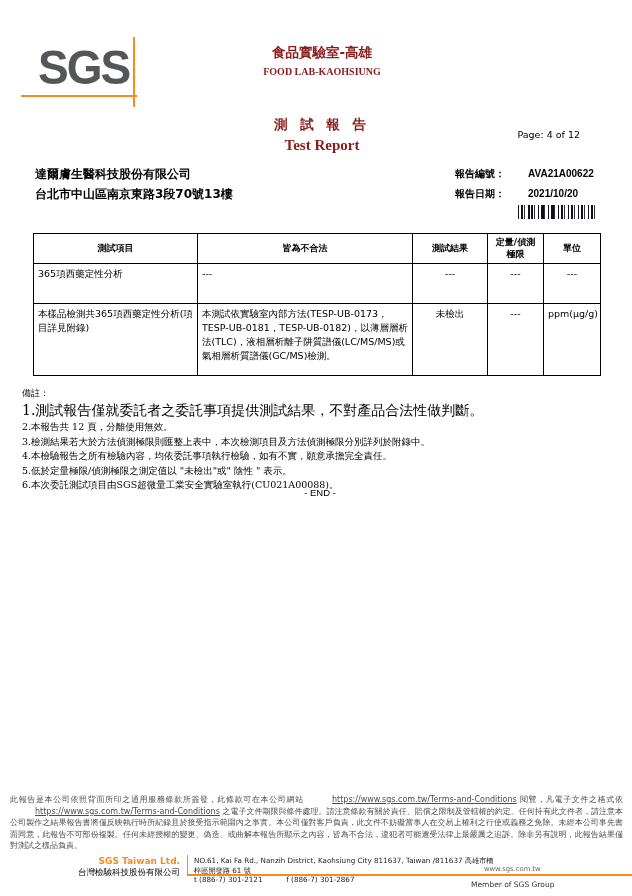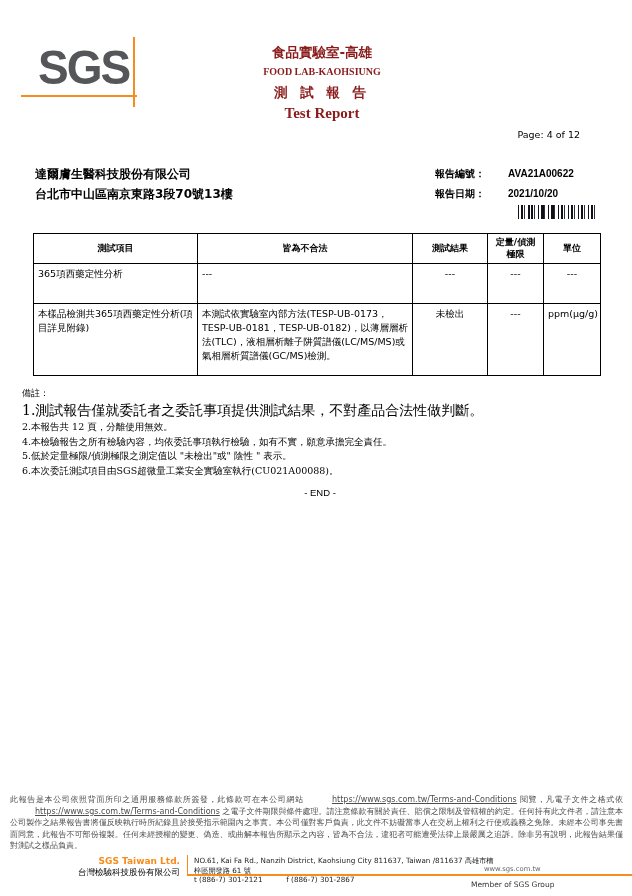--- a/index.html
+++ b/index.html
@@ -26,27 +26,27 @@
     font-weight:bold;font-size:46px;line-height:46px;
     letter-spacing:-2px;color:var(--logo-gray);
     transform:scaleY(1.05);
   }
   .logo-hline{position:absolute;left:21px;top:95px;width:116px;height:2px;background:var(--sgs-orange);}
   .logo-vline{position:absolute;left:133px;top:37px;width:2px;height:70px;background:var(--sgs-orange);}
   
   .title-block{position:absolute;left:0;top:42px;width:100%;text-align:center;padding-left:12px;color:var(--title-red);}
   .title-zh{font-size:13.5px;font-weight:bold;line-height:20px;}
   .title-en{font-family:"Liberation Serif","DejaVu Serif",serif;font-size:10px;font-weight:bold;line-height:20px;}
-  .subtitle-zh{font-size:13.5px;font-weight:bold;letter-spacing:4px;line-height:21px;}
+  .subtitle-zh{font-size:13.5px;font-weight:bold;letter-spacing:4px;line-height:21px;margin-top:32px;}
   .subtitle-en{font-family:"Liberation Serif","DejaVu Serif",serif;font-size:15px;font-weight:bold;line-height:20px;}
   
   .page-info{position:absolute;top:129px;right:52px;font-size:9.5px;}
   
   .client-block{position:absolute;left:35px;top:164px;font-weight:bold;font-size:12px;line-height:20px;}
-  .report-meta{position:absolute;left:435px;top:164px;font-size:10px;line-height:20px;}
+  .report-meta{position:absolute;left:455px;top:164px;font-size:10px;line-height:20px;}
   .meta-row{display:flex;}
   .meta-label{font-weight:bold;width:73px;}
   .meta-value{font-weight:bold;font-family:"Liberation Sans","DejaVu Sans",sans-serif;}
   .barcode{
     position:absolute;left:518px;top:205px;width:79px;height:14px;
     background:repeating-linear-gradient(90deg,
       #101018 0px,#101018 1.5px,#fff 1.5px,#fff 3px,
       #101018 3px,#101018 5.5px,#fff 5.5px,#fff 6.5px,
       #2e2e3a 6.5px,#2e2e3a 7.5px,#fff 7.5px,#fff 10px);
   }
@@ -163,20 +163,21 @@
         <td class="c">---</td>
         <td class="c">ppm(µg/g)</td>
       </tr>
     </tbody>
   </table>
 
   <div class="notes">
     <div class="notes-label">備註：</div>
     <div class="note-big">1.測試報告僅就委託者之委託事項提供測試結果，不對產品合法性做判斷。</div>
     <div class="note-small">2.本報告共 12 頁，分離使用無效。</div>
+    <div class="note-small">3.檢測結果若大於方法偵測極限則匯整上表中，本次檢測項目及方法偵測極限分別詳列於附錄中。</div>
     <div class="note-small">4.本檢驗報告之所有檢驗內容，均依委託事項執行檢驗，如有不實，願意承擔完全責任。</div>
     <div class="note-small">5.低於定量極限/偵測極限之測定值以 "未檢出"或" 陰性 " 表示。</div>
     <div class="note-small">6.本次委託測試項目由SGS超微量工業安全實驗室執行(CU021A00088)。</div>
   </div>
   <div class="end-marker">- END -</div>
 
   <p class="disclaimer"><span>此報告是本公司依照背面所印之通用服務條款所簽發，此條款可在本公司網站 </span><a class="link">https://www.sgs.com.tw/Terms-and-Conditions</a><span> 閱覽，凡電子文件之格式依 </span><a class="link">https://www.sgs.com.tw/Terms-and-Conditions</a><span> 之電子文件期限與條件處理。請注意條款有關於責任、賠償之限制及管轄權的約定。任何持有此文件者，請注意本公司製作之結果報告書將僅反映執行時所紀錄且於接受指示範圍內之事實。本公司僅對客戶負責，此文件不妨礙當事人在交易上權利之行使或義務之免除。未經本公司事先書面同意，此報告不可部份複製。任何未經授權的變更、偽造、或曲解本報告所顯示之內容，皆為不合法，違犯者可能遭受法律上最嚴厲之追訴。除非另有說明，此報告結果僅對測試之樣品負責。</span></p>
 
   <div class="company-block">
     <div class="company-en">SGS Taiwan Ltd.</div>

